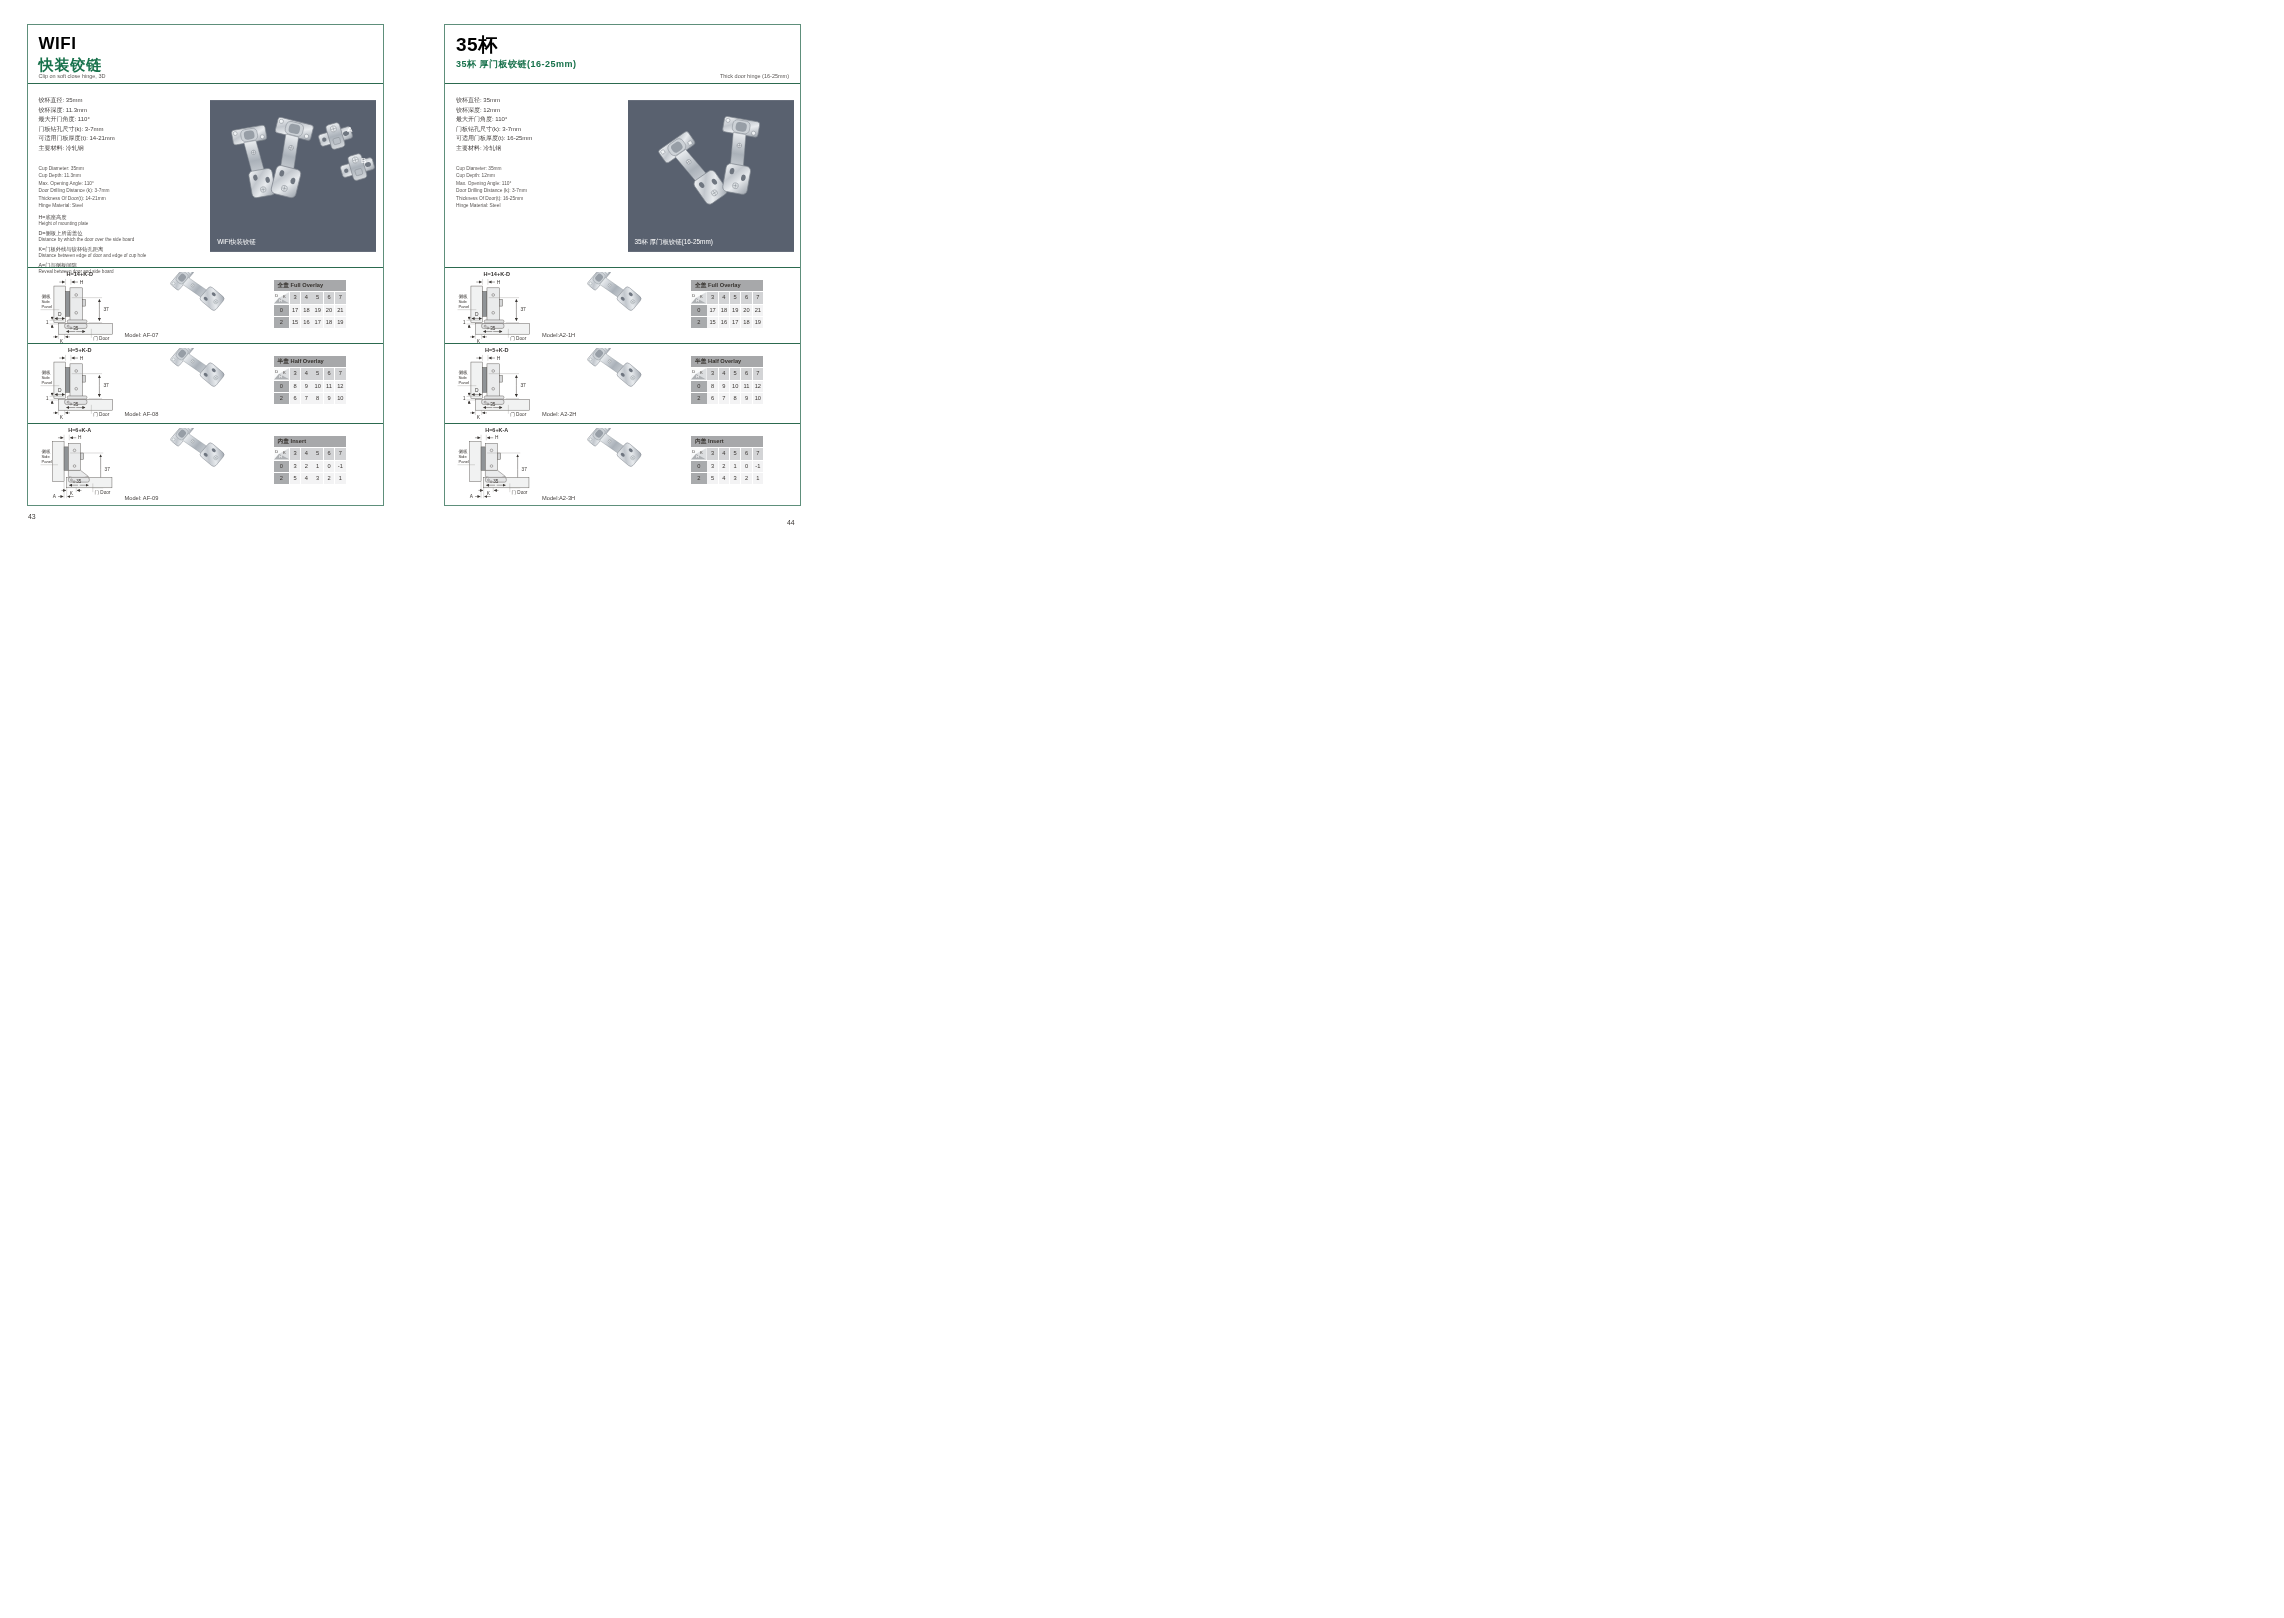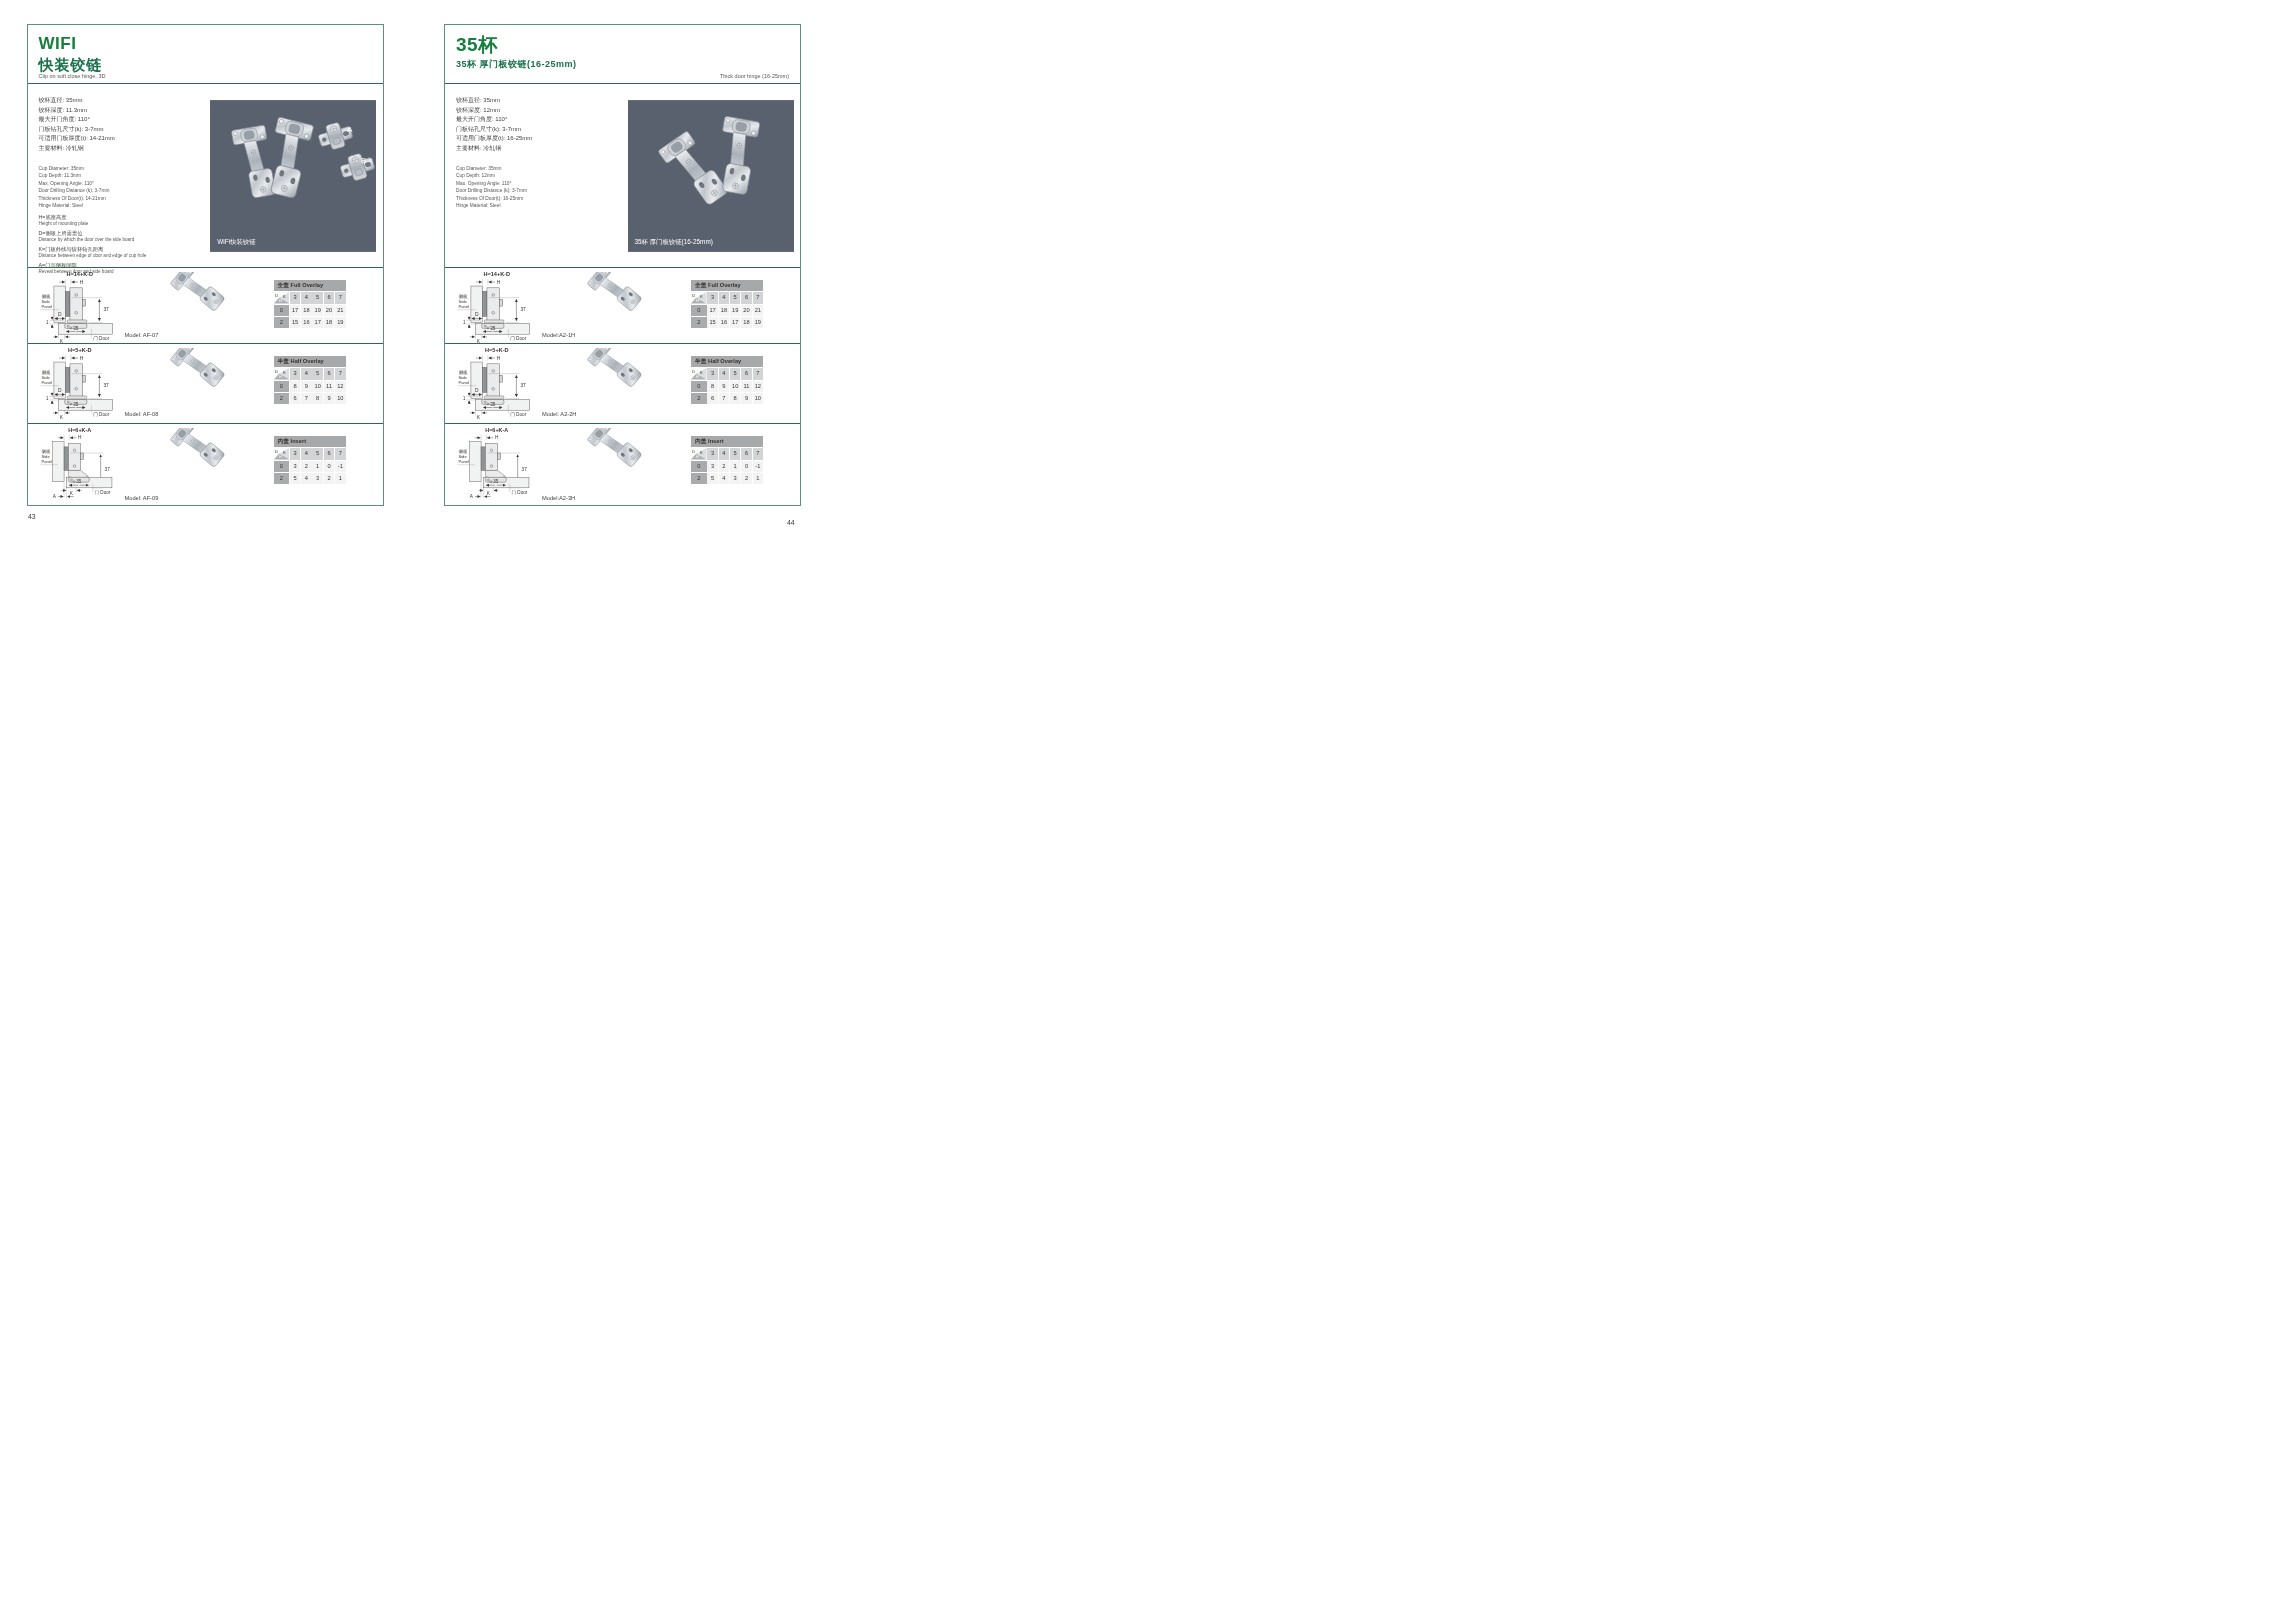--- a/index.html
+++ b/index.html
@@ -8,21 +8,21 @@
     font-family:"Liberation Sans","DejaVu Sans",sans-serif;color:#3a3633;
     overflow:hidden;
   }
   .page{position:absolute;top:24px;width:357px;height:482px;border:0.5px solid #5e8f7b;box-sizing:border-box;background:#fff;}
   .page.left{left:26.5px;}
   .page.right{left:444px;}
 
   .header{position:absolute;top:0;left:0;right:0;height:59px;border-bottom:0.9px solid #2c6a4f;box-sizing:border-box;}
   .header .inner{position:absolute;top:10px;left:11px;right:11px;}
   .page.right .header .inner{}
-  .title{font-size:17px;font-weight:bold;color:#15803d;letter-spacing:0.5px;line-height:1.05;}
+  .title{font-size:17px;font-weight:bold;color:#000000;letter-spacing:0.5px;line-height:1.05;}
   .page.right .title{font-size:19px;}
   .subtitle-cn{font-size:15px;font-weight:bold;color:#17714b;letter-spacing:0.9px;margin-top:3.2px;}
   .page.right .subtitle-cn{font-size:9px;letter-spacing:0.5px;}
   .subtitle-en{position:absolute;left:11px;bottom:4.1px;font-size:5.5px;color:#5c5856;}
   .page.right .subtitle-en{left:auto;right:11px;}
 
   .specs{position:absolute;top:71px;left:11px;width:160px;}
   .spec-cn div{font-size:6px;color:#474342;line-height:9.6px;}
   .spec-en{margin-top:11.4px;}
   .spec-en div{font-size:4.8px;color:#5a5654;line-height:7.5px;}

